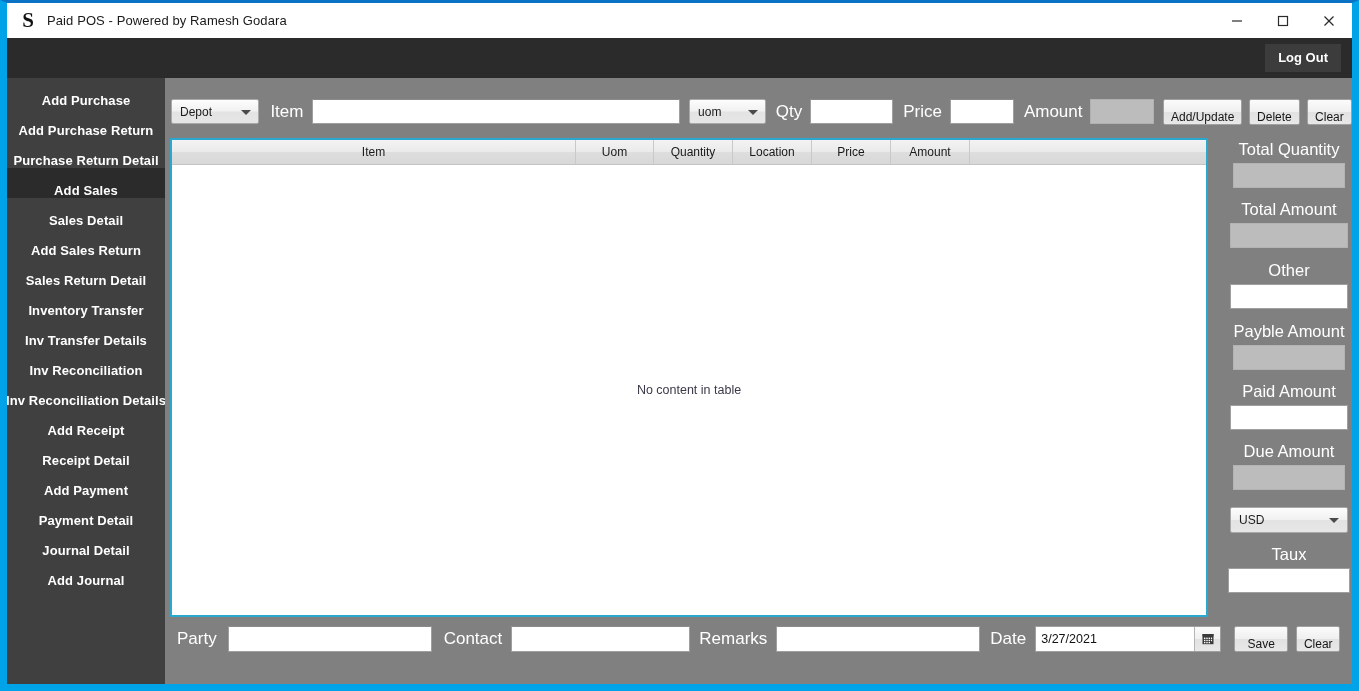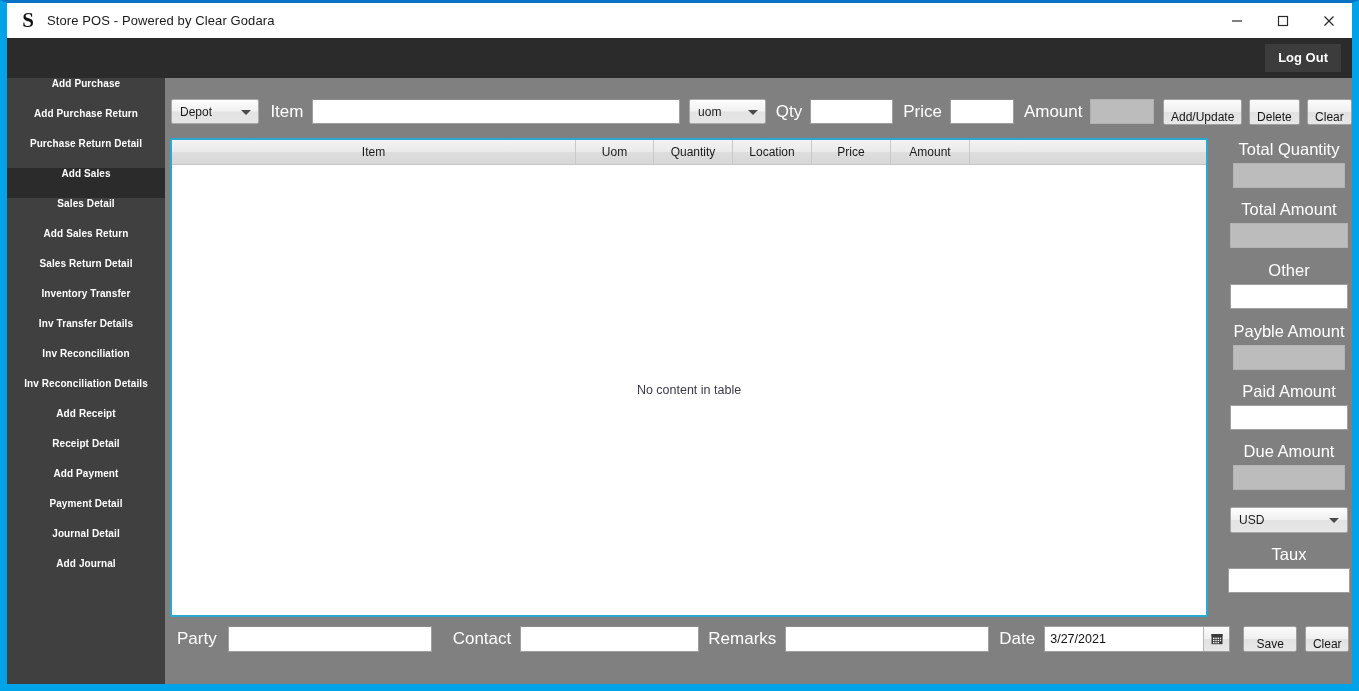--- a/index.html
+++ b/index.html
@@ -49,22 +49,22 @@
     padding:6px 13px 7px;border:none;cursor:pointer;
     font-family:"Liberation Sans",sans-serif;
   }
 
   
   .sidebar{
     position:absolute;left:0;top:75px;bottom:0;width:158px;
     background:#404040;overflow:hidden;
   }
   .side-item{
-    height:30px;display:flex;align-items:flex-start;justify-content:center;
-    color:#ffffff;font-size:10px;font-weight:bold;cursor:pointer;
+    height:30px;display:flex;align-items:flex-end;justify-content:center;
+    color:#ffffff;font-size:13px;font-weight:bold;cursor:pointer;
     text-align:center;white-space:nowrap;letter-spacing:.1px;
   }
   .side-item.active{background:#2b2b2b;}
 
   
   .main{
     position:absolute;left:158px;top:75px;right:0;bottom:0;
     background:#808080;
   }
 
@@ -177,21 +177,21 @@
   }
   .cal-ico{width:12px;height:12px;display:block;}
 </style>
 </head>
 <body>
 
 <div class="app-window">
 
   <div class="titlebar">
     <div class="tb-logo">S</div>
-    <div class="tb-title">Store POS - Powered by Clear Godara</div>
+    <div class="tb-title">Paid POS - Powered by Ramesh Godara</div>
     <div class="tb-spacer"></div>
     <div class="wbtn">
       <svg width="12" height="12" viewBox="0 0 12 12">
           <line x1="1" y1="6" x2="11" y2="6" stroke="#2b2b2b" stroke-width="1.2"></line>
         </svg>
     </div>
     <div class="wbtn">
       <svg width="12" height="12" viewBox="0 0 12 12">
           <rect x="1.5" y="1.5" width="9" height="9" fill="none" stroke="#2b2b2b" stroke-width="1.2"></rect>
         </svg>
@@ -329,21 +329,21 @@
         <span class="arrow"></span>
       </div>
 
       <div class="rp-label" style="margin-top:12px;">Taux</div>
       <input class="rp-field" style="width: 122px;" value="">
     </div>
 
     <div class="bottombar">
       <span class="lbl">Party</span>
       <input class="wf-input" style="width: 204px; height: 26px; margin-left: 11px;" value="">
-      <span class="lbl" style="margin-left:21px;">Contact</span>
+      <span class="lbl" style="margin-left:12px;">Contact</span>
       <input class="wf-input" style="width: 179px; height: 26px; margin-left: 9px;" value="">
       <span class="lbl" style="margin-left:9px;">Remarks</span>
       <input class="wf-input" style="width: 204px; height: 26px; margin-left: 9px;" value="">
       <span class="lbl" style="margin-left:10px;">Date</span>
       <div class="date-group" style="margin-left:9px;">
         <input value="3/27/2021" style="">
         <div class="cal-btn">
           <svg class="cal-ico" viewBox="0 0 12 12">
             <rect x="0.5" y="1" width="11" height="10.2" fill="#3a3a3a"></rect>
             <rect x="0.5" y="1" width="11" height="2.4" fill="#3a3a3a"></rect>

